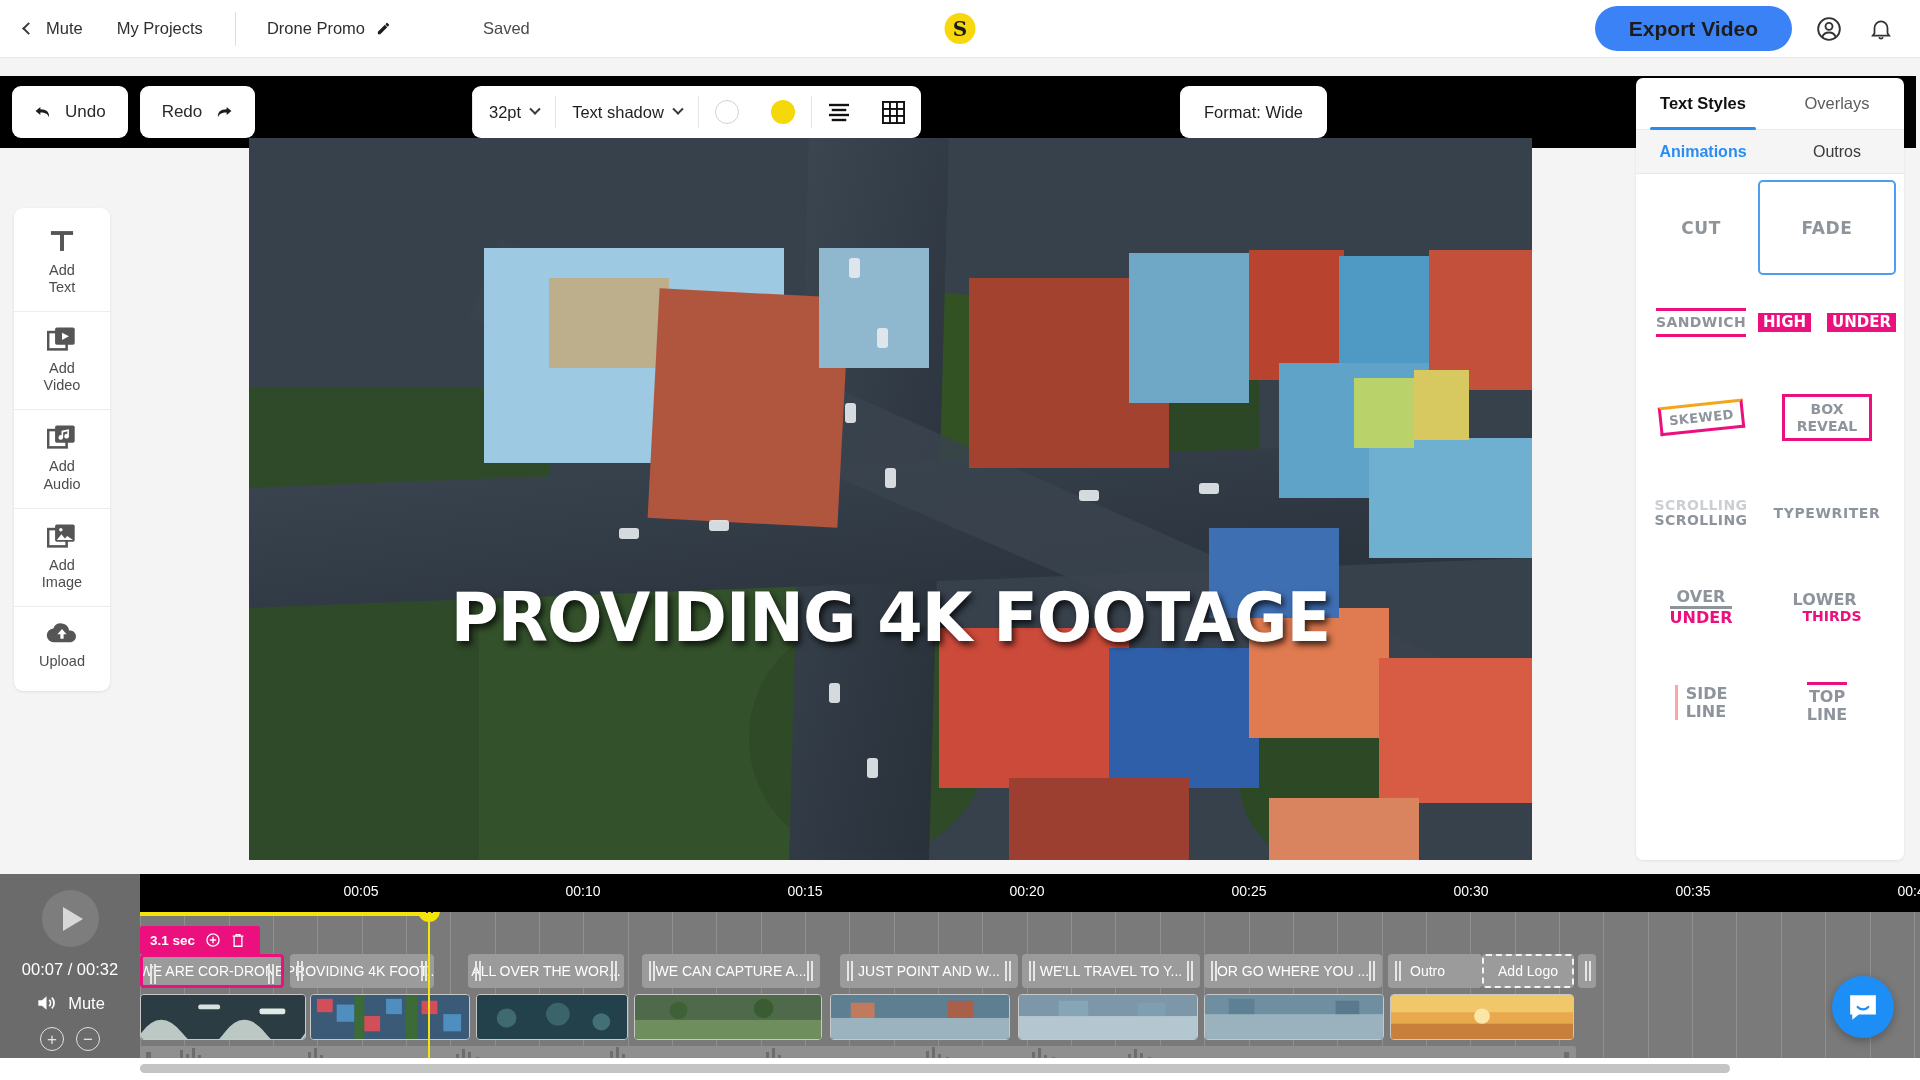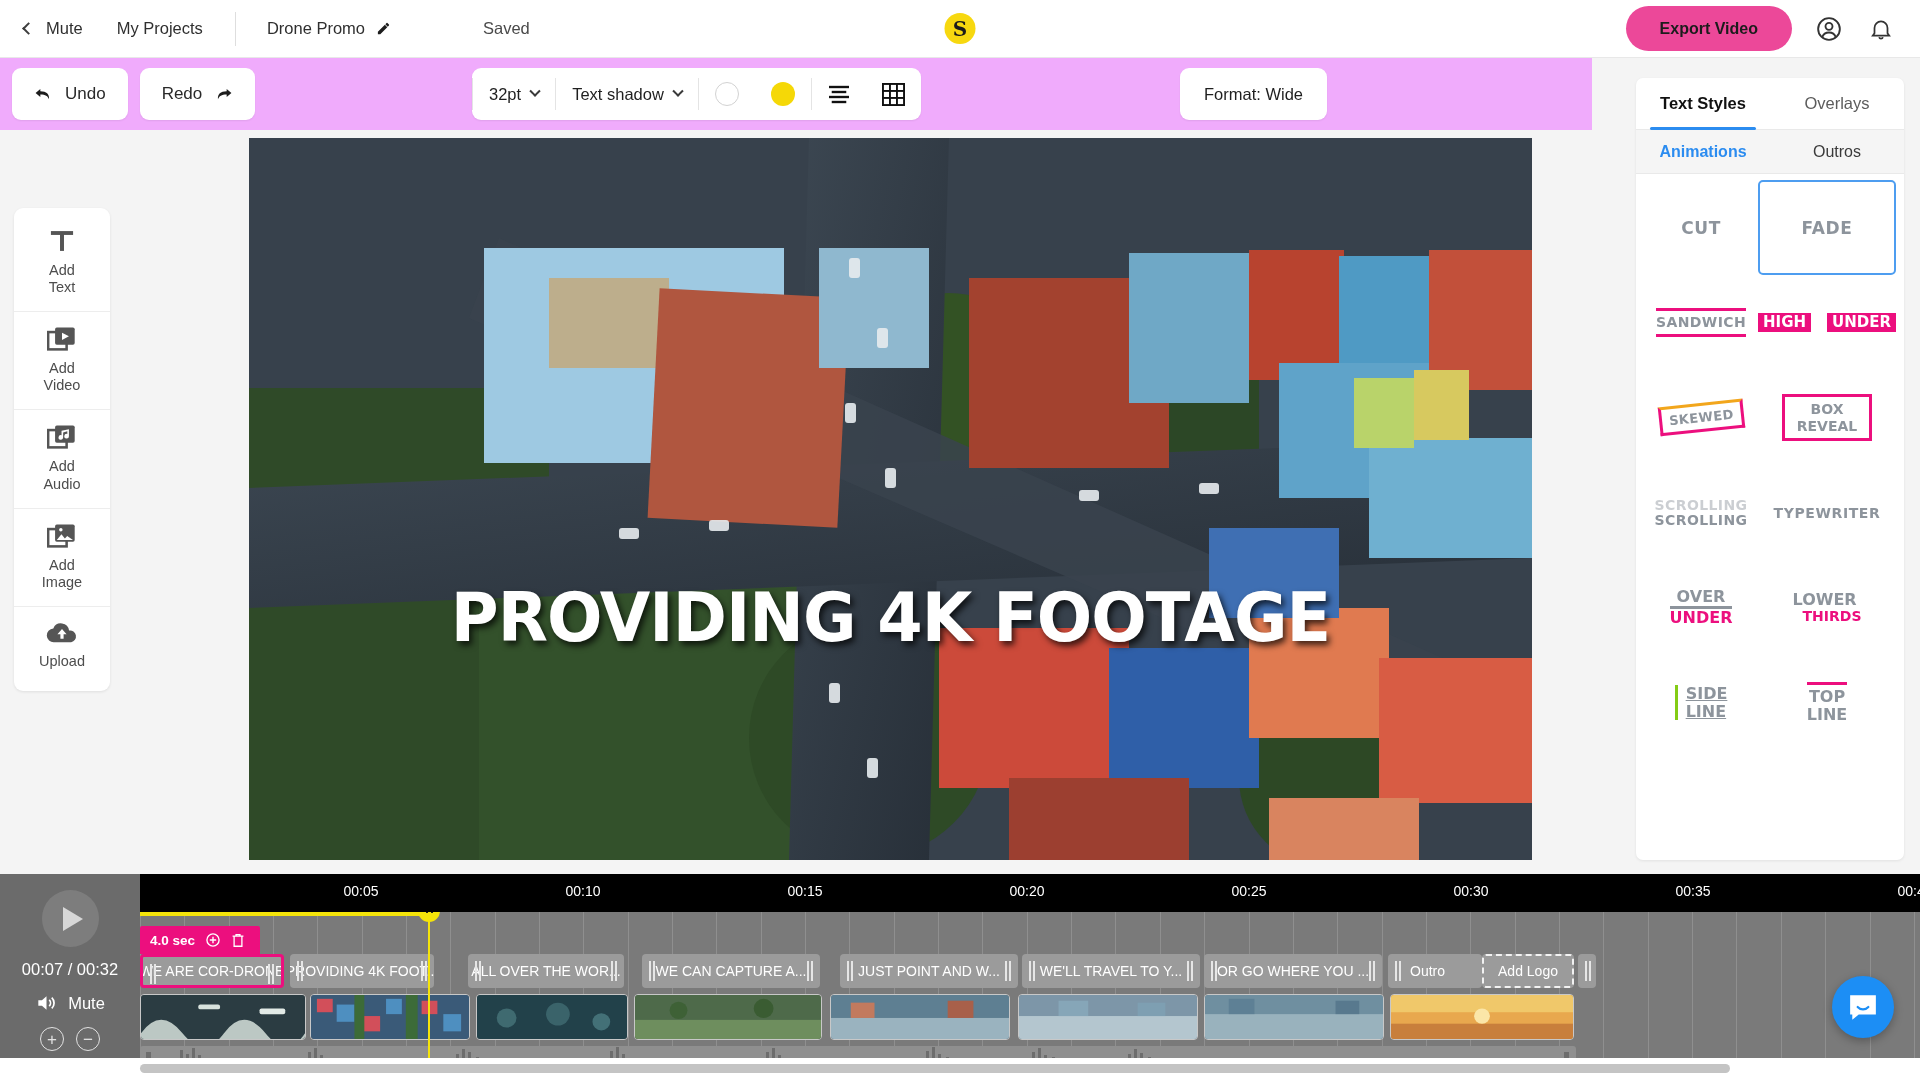--- a/index.html
+++ b/index.html
@@ -42,33 +42,33 @@
     display: flex; align-items: center; justify-content: center;
   }
   .hdr-logo span {
     font-family: "DejaVu Serif", serif; font-weight: bold;
     font-size: 20px; color: #1b1b1b; line-height: 1;
   }
   .hdr-right {
     position: absolute; right: 24px; display: flex; align-items: center; gap: 22px;
   }
   .export-btn {
-    background: #ec4899; color: #1c1c1c; font-weight: bold; font-size: 16px;
+    background: #3b82f6; color: #1c1c1c; font-weight: bold; font-size: 21px;
     border: none; border-radius: 26px; padding: 0 34px; height: 45px;
     cursor: pointer; white-space: nowrap;
   }
   .icon-btn {
     width: 30px; height: 30px; display: flex; align-items: center;
     justify-content: center; cursor: pointer;
   }
 
   
   .toolbar-row {
-    position: absolute; top: 58px; left: 0; width: 1592px; height: 72px;
-    background: #f0abfc;
+    position: absolute; top: 76px; left: 0; width: 1916px; height: 72px;
+    background: #000000;
   }
   .undo-redo { position: absolute; top: 10px; left: 12px; display: flex; gap: 12px; }
   .ur-btn {
     background: #fff; border: none; border-radius: 9px;
     height: 52px; padding: 0 22px; display: flex; align-items: center; gap: 12px;
     font-size: 17px; color: #2a2a2a; cursor: pointer;
     box-shadow: 0 1px 2px rgba(0,0,0,.07);
   }
   .fmt-group {
     position: absolute; top: 10px; left: 472px;
@@ -206,21 +206,21 @@
   .a-overunder b { color: #8d949c; display: block; border-bottom: 3px solid #8d949c; }
   .a-overunder em { color: #ec0f7e; font-style: normal; display: block; }
   .a-lower {
     font-family: "DejaVu Sans", sans-serif; font-weight: bold; font-size: 16px;
     line-height: 1.1; text-align: left;
   }
   .a-lower b { color: #8d949c; display: block; }
   .a-lower em { color: #ec0f7e; font-style: normal; display: block; margin-left: 10px; font-size: 14px; }
   .a-side {
     font-family: "DejaVu Sans", sans-serif; font-weight: bold; font-size: 16px;
-    color: #8d949c; line-height: 1.1; border-left: 3px solid #84cc16; padding-left: 8px; text-decoration: underline;
+    color: #8d949c; line-height: 1.1; border-left: 3px solid #fca5a5; padding-left: 8px;
   }
   .a-top {
     font-family: "DejaVu Sans", sans-serif; font-weight: bold; font-size: 16px;
     color: #8d949c; line-height: 1.1; border-top: 3px solid #ec0f7e; padding-top: 3px;
     text-align: center;
   }
 
   
   .tl {
     position: absolute; bottom: 0; left: 0; width: 1920px; height: 206px;
@@ -659,21 +659,21 @@
         <div class="gl" style="left:1596px"></div>
           <div class="gl" style="left:1641px"></div>
         <div class="gl" style="left:1685px"></div>
           <div class="gl" style="left:1730px"></div>
         <div class="gl" style="left:1774px"></div>
       </div>
 
       <div class="yellowbar" style="width:288px"></div>
 
       <div class="badge" style="left:0;width:120px">
-        <span>4.0 sec</span>
+        <span>3.1 sec</span>
         <svg width="16" height="16" viewBox="0 0 20 20">
           <circle cx="10" cy="10" r="7.6" fill="none" stroke="#fff" stroke-width="1.7"></circle>
           <path d="M10 6v8M6 10h8" stroke="#fff" stroke-width="1.7"></path>
         </svg>
         <svg width="14" height="16" viewBox="0 0 18 20">
           <path d="M2 5h14M6.5 5V3h5v2M4 5v13h10V5" fill="none" stroke="#fff" stroke-width="1.7"></path>
         </svg>
       </div>
 
       <div class="track-text">

